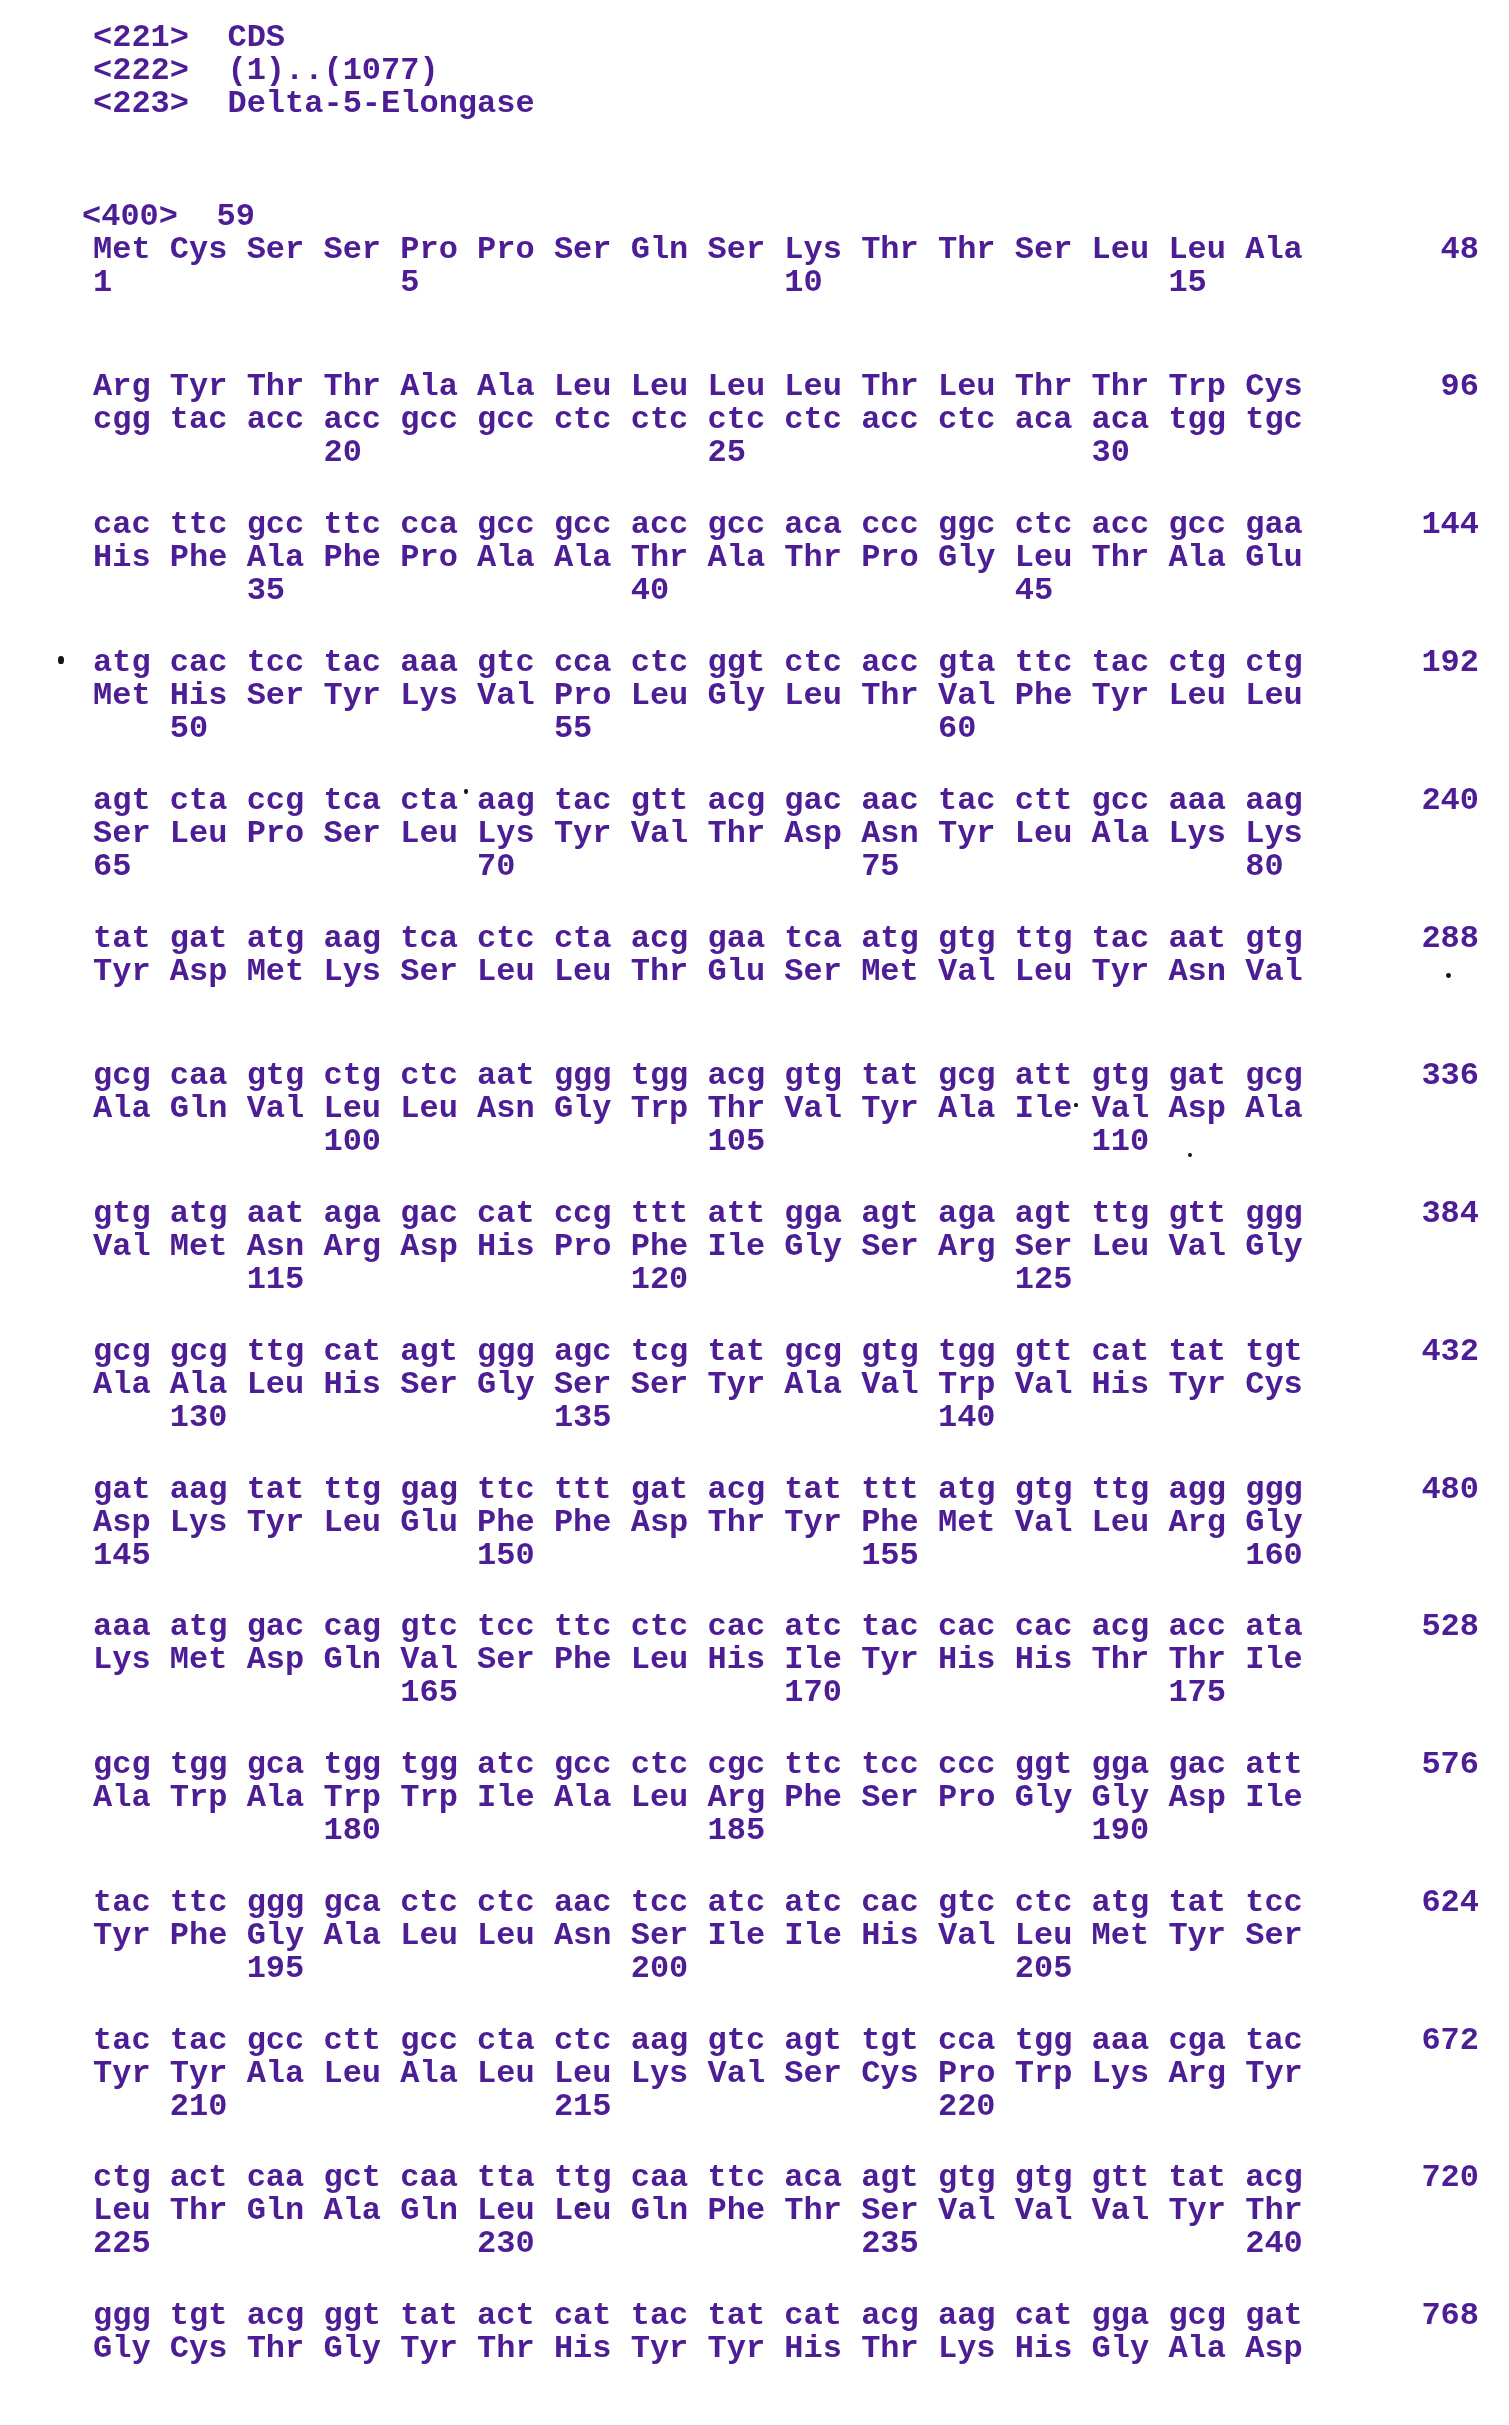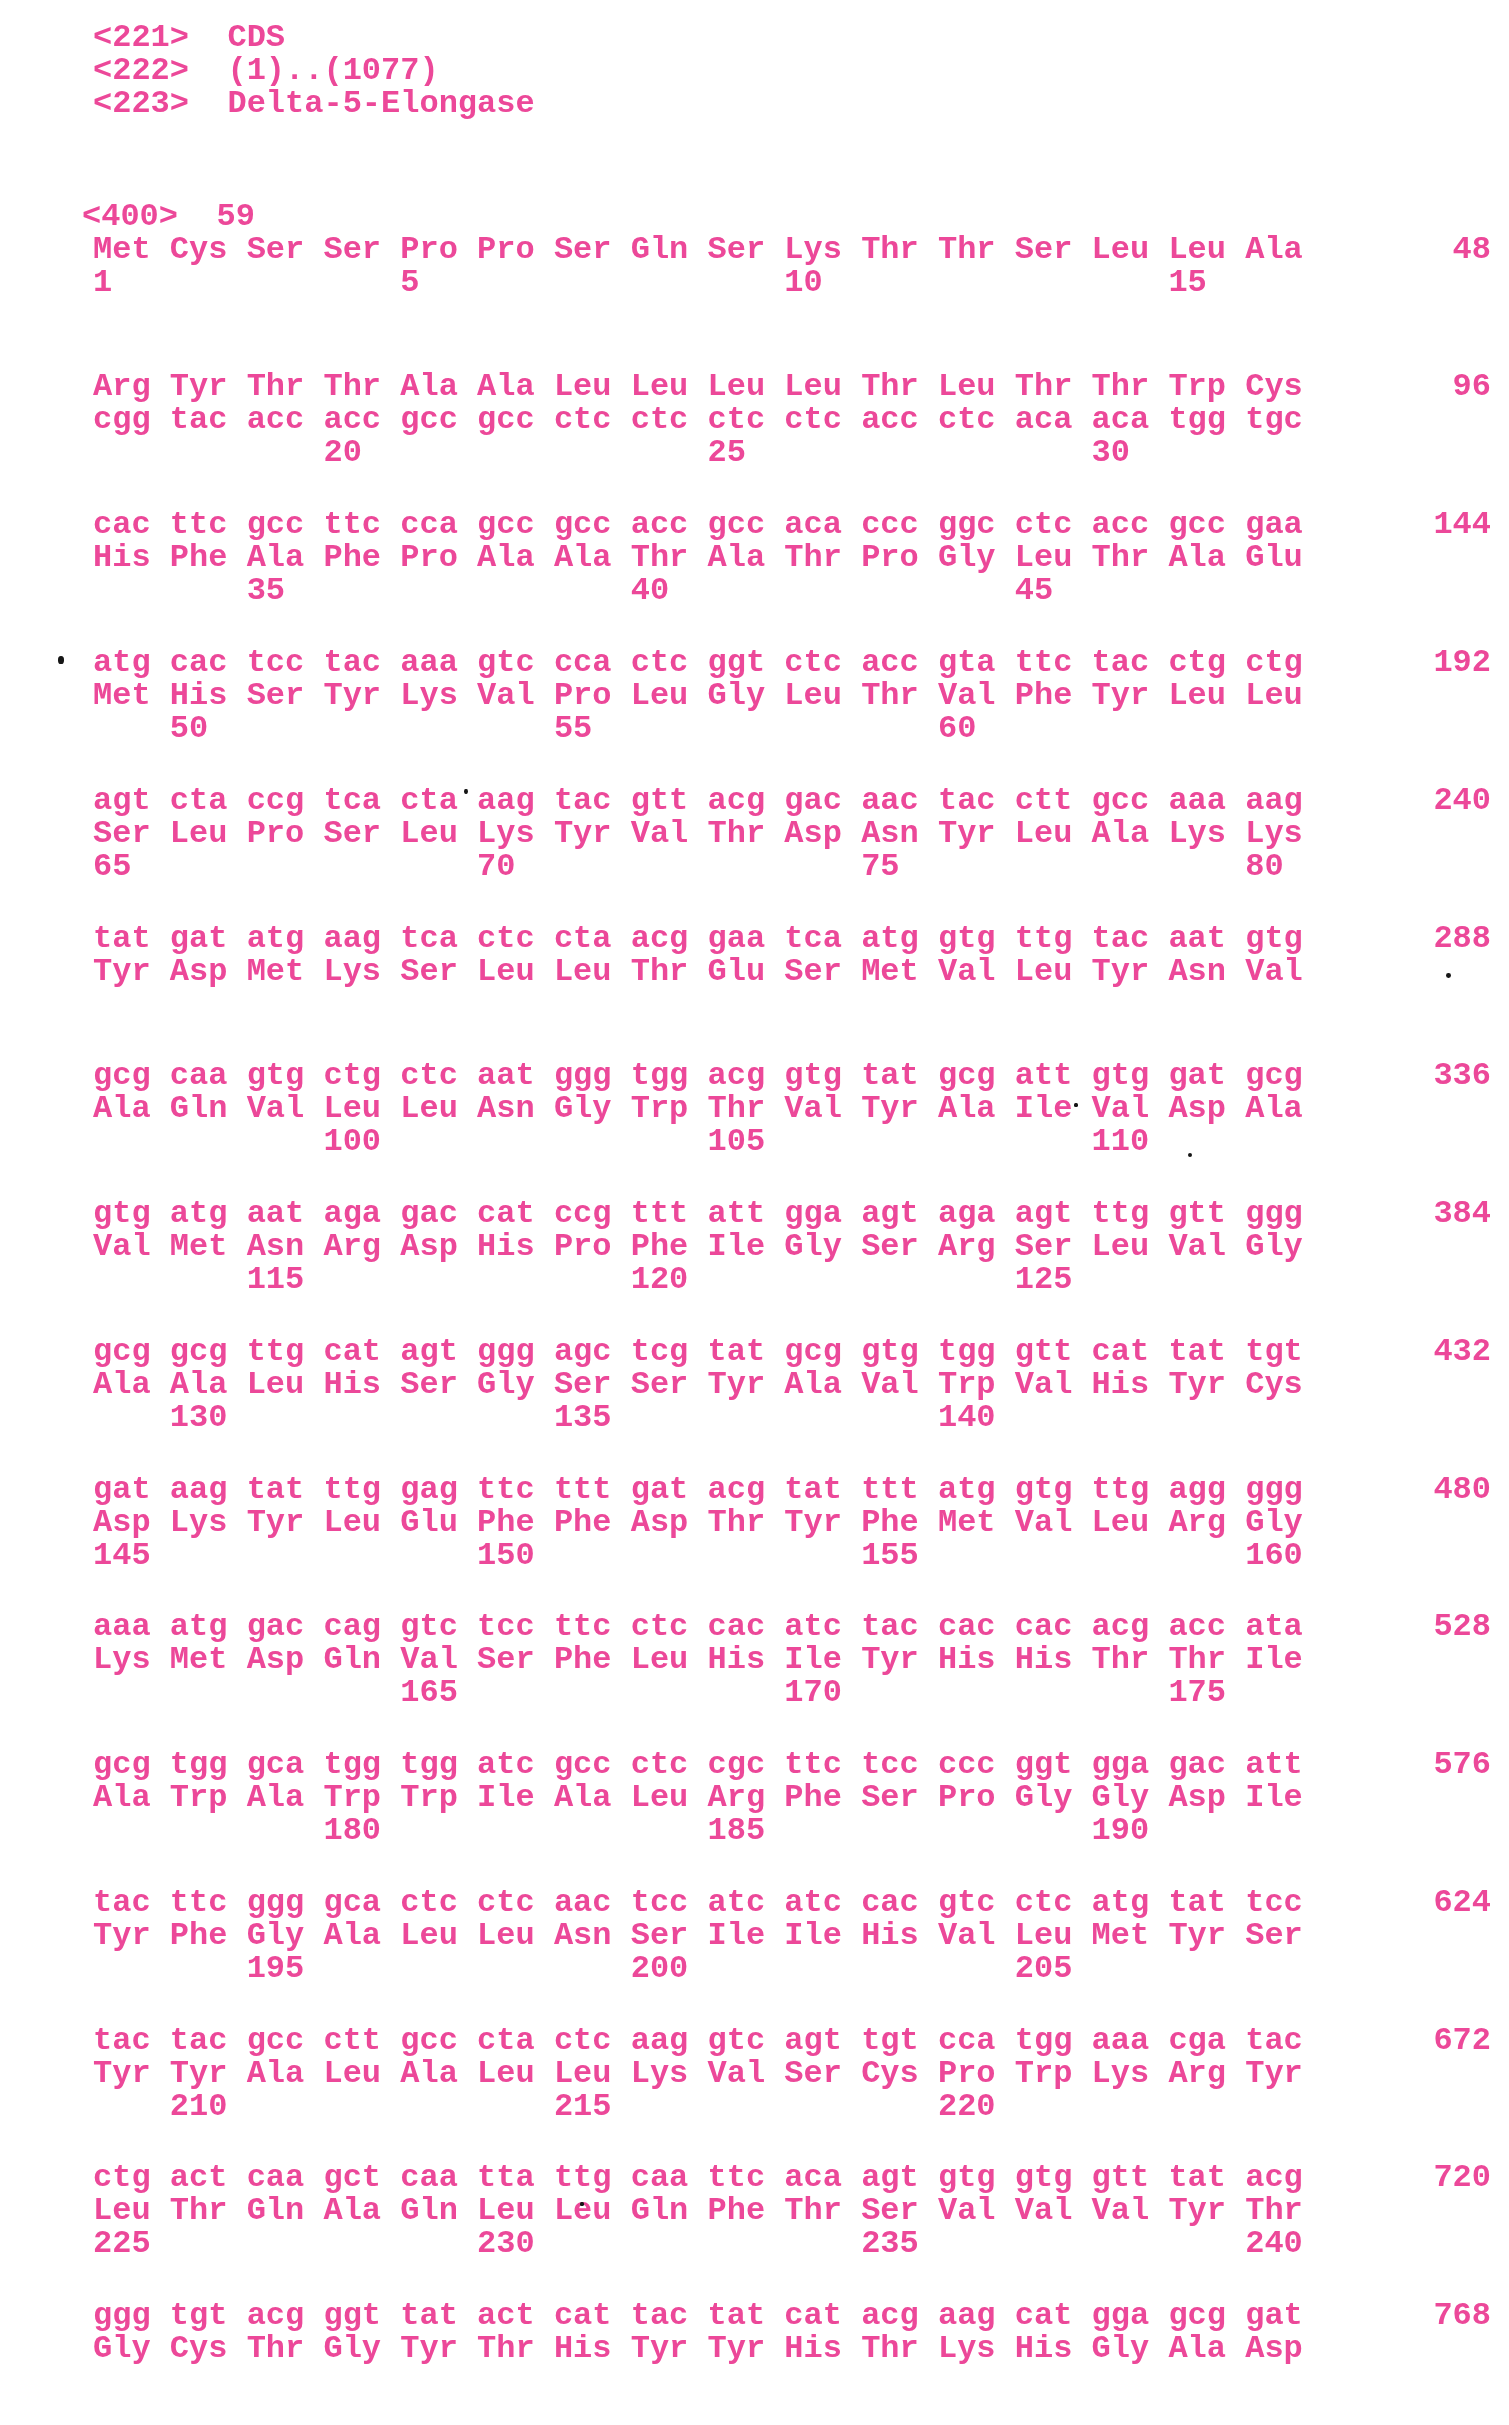--- a/index.html
+++ b/index.html
@@ -8,21 +8,21 @@
     background: #e8e8e8;
   }
   .page {
     position: relative;
     width: 1510px;
     height: 2426px;
     background: #ffffff;
     overflow: hidden;
     font-family: "Liberation Mono", "DejaVu Sans Mono", monospace;
     font-weight: 700;
-    color: #ec4899;
+    color: #4c1d95;
   }
   .mono-line {
     white-space: pre;
     font-size: 32px;
     line-height: 33px;
     letter-spacing: 0px;
   }
   .hdr {
     position: absolute;
     left: 93px;
@@ -43,21 +43,20 @@
   }
   .endnum {
     position: absolute;
     left: 1169px;   
     top: 0;
     width: 217px;
     text-align: right;
     white-space: pre;
     font-size: 32px;
     line-height: 33px;
-    margin-left: 12px;
   }
   .artifact {
     position: absolute;
     background: #161616;
     border-radius: 45%;
   }
   .a1 { left: 58px;   top: 656px;  width: 6.2px; height: 8px; }
   .a2 { left: 1446px; top: 973px; width: 5.3px; height: 5.3px; }
   .a3 { left: 1188px; top: 1153px; width: 4.4px; height: 4.4px; }
   .a4 { left: 1074px; top: 1103px; width: 3.5px; height: 3.5px; }

